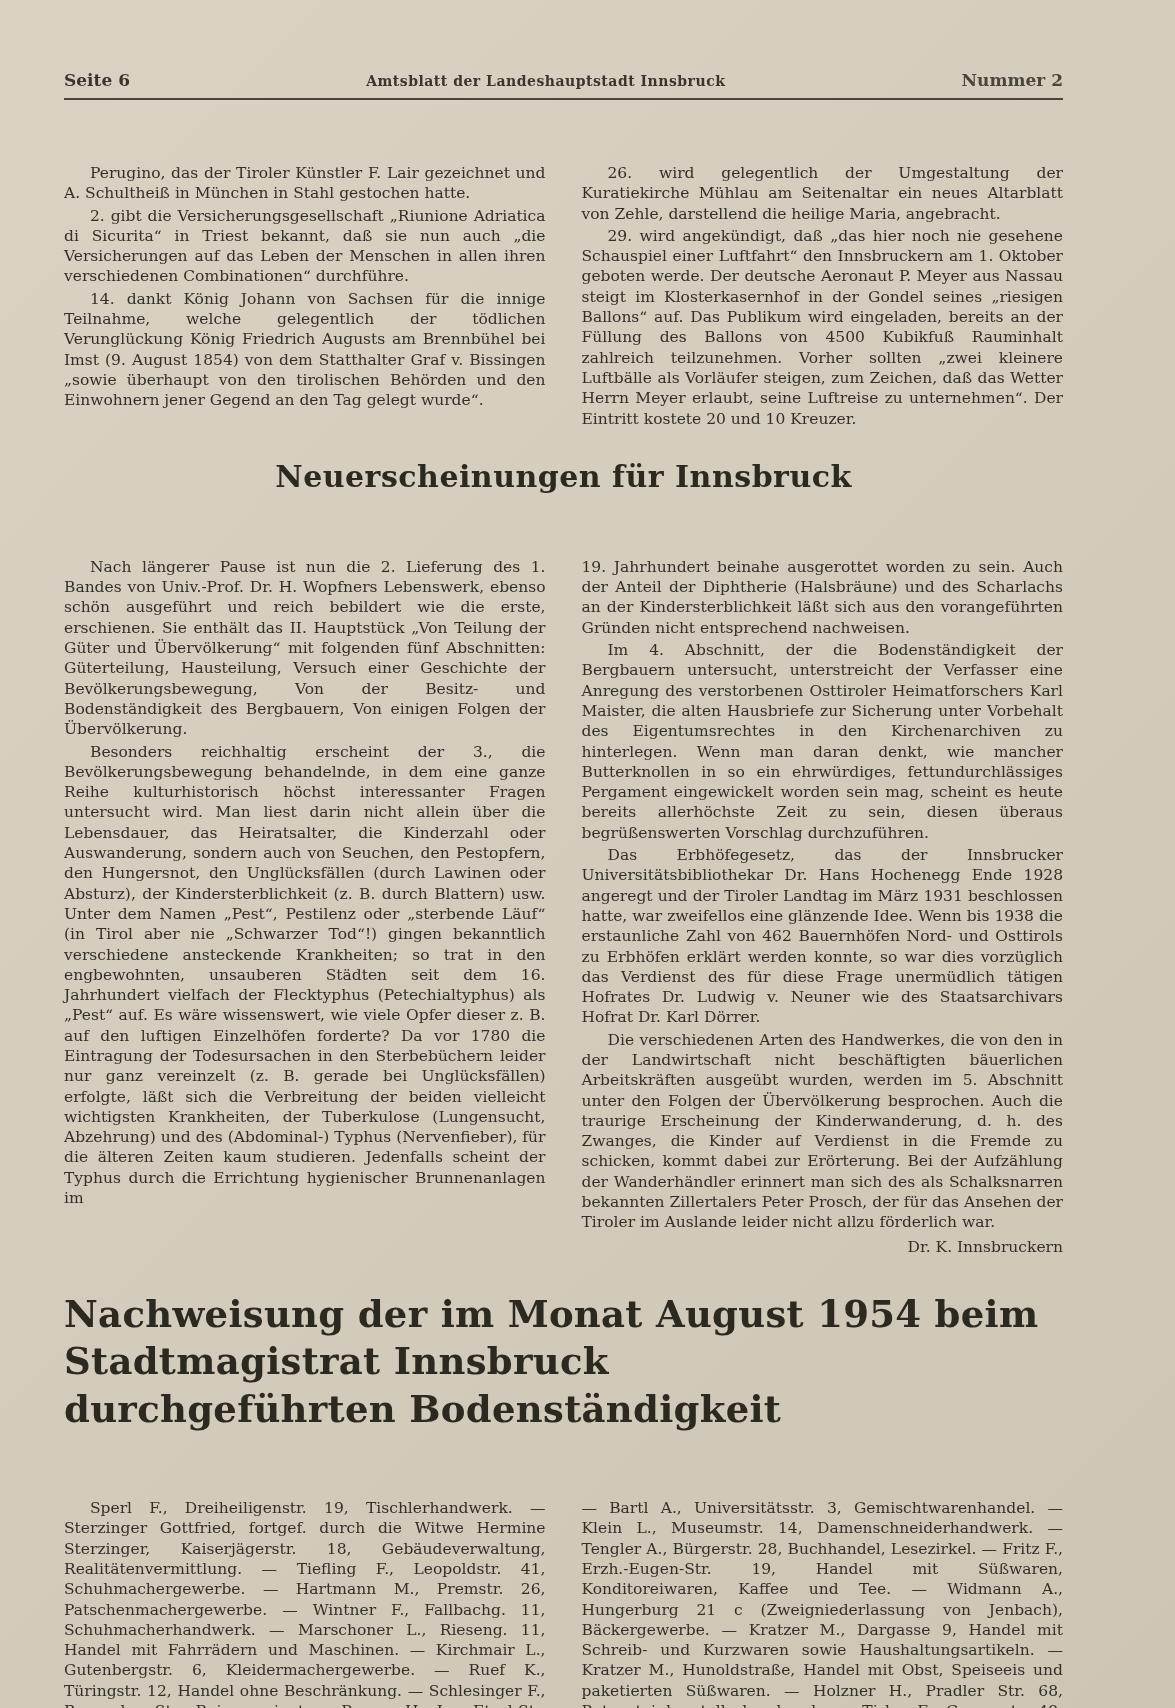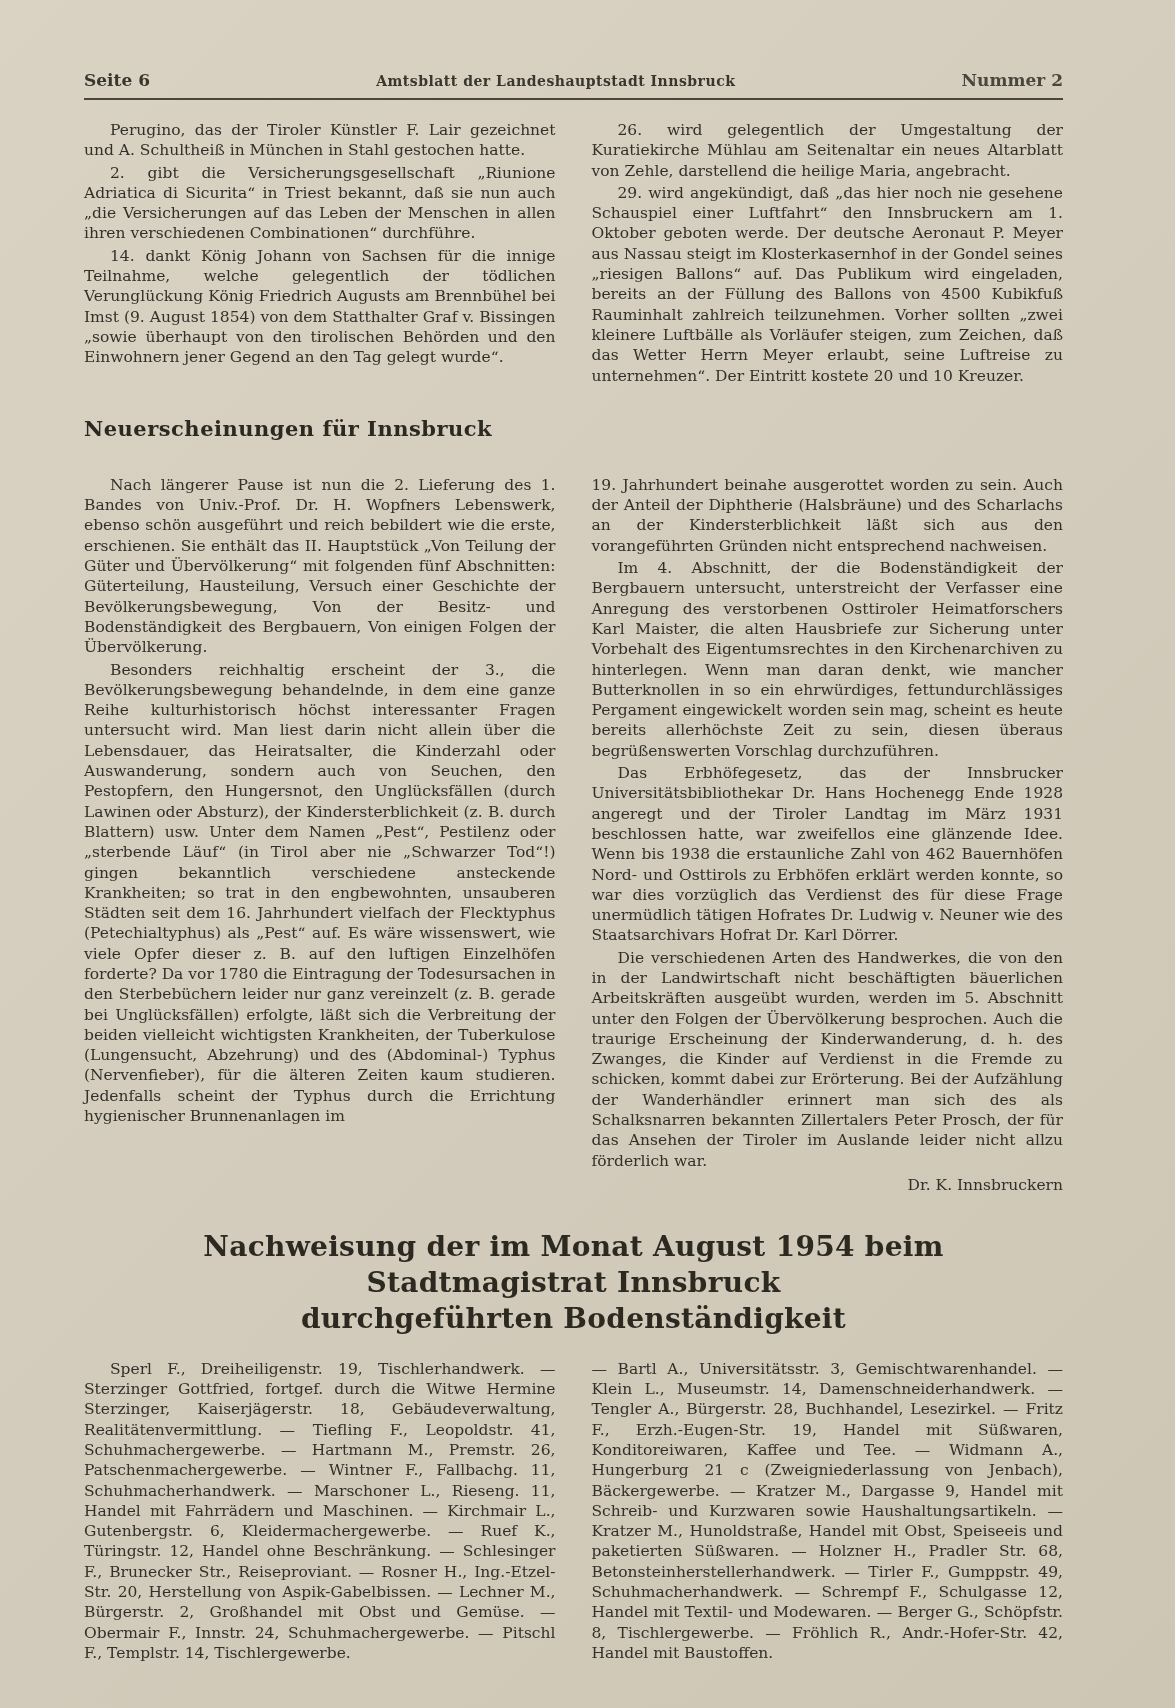--- a/index.html
+++ b/index.html
@@ -3,40 +3,40 @@
 <meta charset="utf-8">
 <style>
   html,body{margin:0;padding:0;}
   body{background:#a9a294;}
   .page{
     width:1175px;height:1708px;position:relative;box-sizing:border-box;
     margin:0 auto;
     background:linear-gradient(135deg,#dad3c3 0%,#d4cdbd 45%,#cdc6b5 100%);
     color:#332f28;
     font-family:"DejaVu Serif", serif;
-    padding:70px 112px 0 84px;
+    padding:70px 112px 0 64px;
     overflow:hidden;
   }
   .page-header{
     display:flex;justify-content:space-between;align-items:baseline;
     font-weight:bold;font-size:17px;color:#3a362e;
   }
   .page-header .masthead{font-size:14px;letter-spacing:0.5px;}
   .page-header .issue{color:#4a463c;}
   .header-rule{border:none;border-top:2px solid #4a463c;margin:8px 0 20px 0;}
   .cols{display:flex;gap:36px;}
-  .col{flex:1;min-width:0;text-align:justify;font-size:15.5px;line-height:1.31;color:#33302a;}
+  .col{flex:1;min-width:0;text-align:justify;font-size:15.5px;line-height:1.31;color:#33302a;margin-top:43px;}
   .col p{margin:0 0 2px 0;text-indent:26px;}
   .col.continues p:first-child{text-indent:0;}
   .h1{
-    font-size:21px;font-weight:bold;color:#2c2921;
-    margin:28px 0 34px 0;letter-spacing:0.5px;
+    font-size:30px;font-weight:bold;text-align:center;color:#2c2921;
+    margin:28px 0 20px 0;letter-spacing:0.5px;
   }
   .h2{
-    font-size:28px;font-weight:bold;text-align:center;color:#2c2921;
+    font-size:37px;font-weight:bold;color:#2c2921;
     line-height:1.28;margin:34px 0 22px 0;letter-spacing:0.3px;
   }
   .h2 .h2-line{display:block;}
   .sperr{letter-spacing:4px;}
   .review-first{margin:0 0 2px 0;text-indent:26px;}
   .signature{text-align:right;margin-top:4px;font-size:15.5px;color:#33302a;}
 </style>
 </head>
 <body>
 

